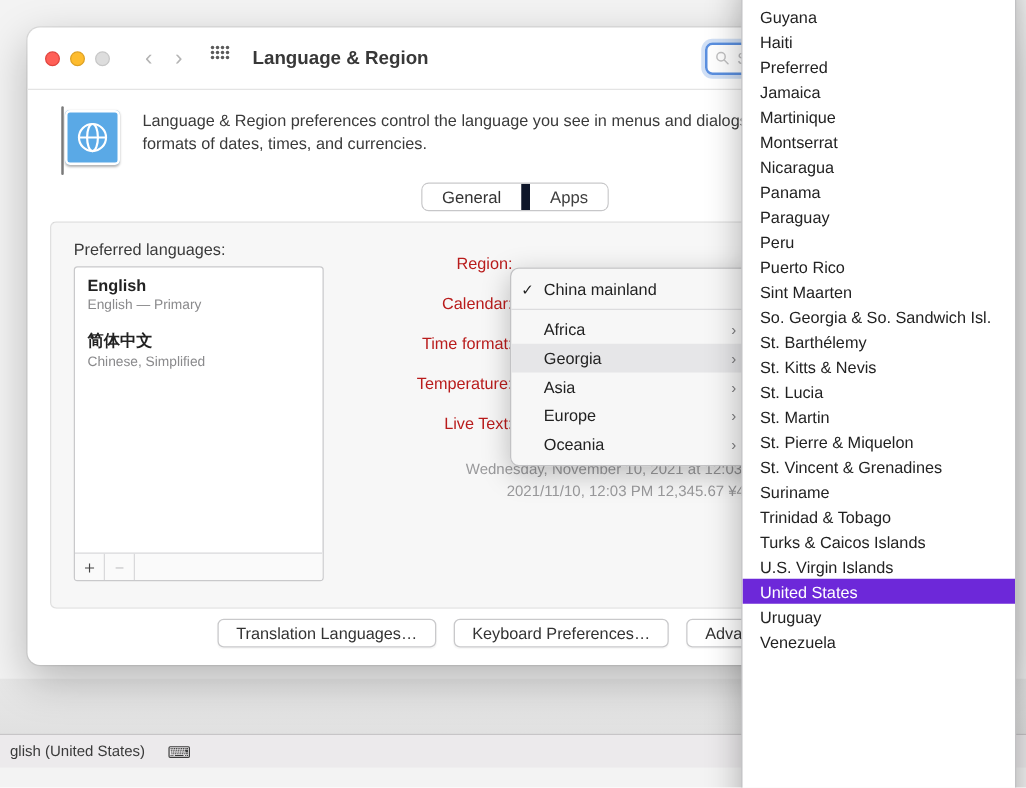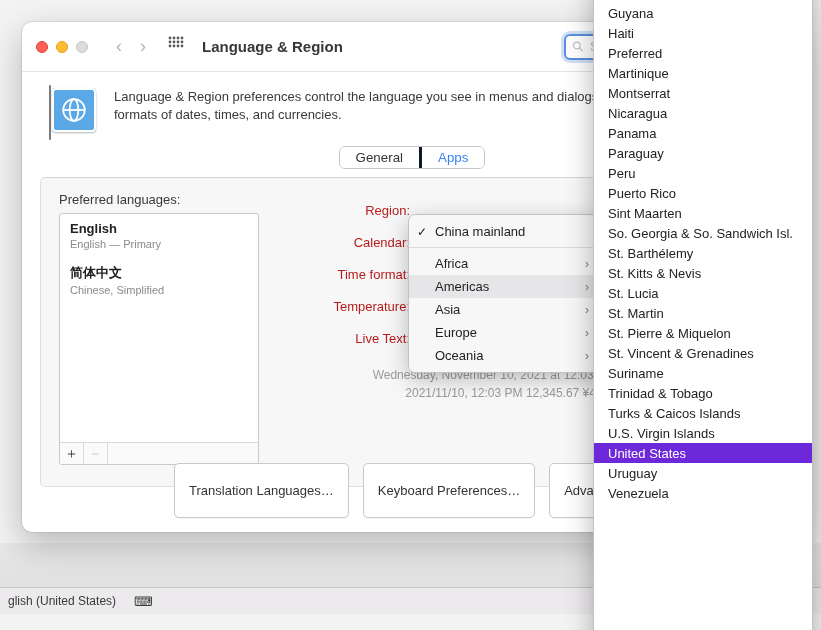--- a/index.html
+++ b/index.html
@@ -40,21 +40,21 @@
     display:flex; align-items:center; justify-content:center;}
   .flag-emoji::before { content:""; position:absolute; left:-3px; top:-3px; bottom:-8px; width:2px;
     background:#7a7a7a; border-radius:2px;}
   .flag-emoji svg { width:26px; height:26px; }
   .desc { font-size:13px; color:#3a3a3a; line-height:1.4; max-width:530px;}
 
   .tabs { display:flex; justify-content:center; margin-top:4px;}
   .seg { display:flex; border:1px solid #c7c7c9; border-radius:6px; overflow:hidden; font-size:13px;}
   .seg button { border:0; background:#fff; padding:3px 16px; cursor:default; color:#333;}
   .seg button.active { background:#fff; box-shadow: 0 1px 2px rgba(0,0,0,.08);}
-  .seg button + button { border-left:3px solid #0f172a; color:#3b82f6;}
+  .seg button + button { border-left:7px solid #0f172a; color:#404040;}
 
   .content-pane {
     margin: 8px 18px 0; border:1px solid #e0e0e0; border-top:1px solid #d6d6d6;
     border-radius:5px; background:#f7f7f7; padding: 14px 18px 14px;
     position:relative; height: 310px;
   }
   .pref-label { font-size:13px; color:#3a3a3a; margin-bottom:6px;}
   .lang-list { width: 200px; height: 252px; background:#fff; border:1px solid #c9c9cb; border-radius:3px; overflow:hidden; position:relative;}
   .lang-item { padding:7px 10px; border-bottom: none;}
   .lang-item .name { font-size:13px; color:#222;font-weight:bold;}
@@ -84,21 +84,21 @@
     position:absolute; left:593px; top:-22px; width:220px; bottom:-32px;
     background:#fff; border:1px solid #c1c1c3; border-radius:7px;
     box-shadow: 0 8px 28px rgba(0,0,0,0.3);
     padding:4px 0; font-size:13px; overflow:hidden;
     z-index:50;
   }
   .submenu .sm-item { padding:2.5px 14px; color:#222; white-space:nowrap;}
   .submenu .sm-item.sel { background:#6d28d9; color:#fff;}
 
   .footer-btns { position:absolute; left:0; right:0; bottom:14px; display:flex; gap:14px; justify-content:center;}
-  .mac-btn { background:#fff; border:1px solid #c9c9cb; border-radius:5px; padding:19px 14px;
+  .mac-btn { background:#fff; border:1px solid #c9c9cb; border-radius:5px; padding:3px 14px;
     font-size:13px; color:#333; box-shadow:0 1px 1px rgba(0,0,0,.04);}
 
   .bottom-bar {
     position:absolute; left:0; right:0; bottom:16px; height:27px;
     background:#eceaec; border-top:1px solid #c7c5c7;
     display:flex; align-items:center; font-size:12px; color:#3a3a3a; padding:0 8px;
   }
   .bottom-bar .kb-icon { margin-left:18px; font-size:13px; color:#3a3a3a;}
   .gap-strip { position:absolute; left:0; right:0; bottom:27px; height:60px;
     background: linear-gradient(#e8e8e8,#dedede); }
@@ -219,21 +219,21 @@
     <span>China mainland</span>
       <span></span>
   </div>
   <div class="cm-sep"></div>
   <div id="continent-list">
       <div class="cm-item">
         <span>Africa</span>
         <span class="chev">›</span>
       </div>
       <div class="cm-item hover">
-        <span>Americas</span>
+        <span>Georgia</span>
         <span class="chev">›</span>
       </div>
       <div class="cm-item">
         <span>Asia</span>
         <span class="chev">›</span>
       </div>
       <div class="cm-item">
         <span>Europe</span>
         <span class="chev">›</span>
       </div>
@@ -242,20 +242,21 @@
         <span class="chev">›</span>
       </div>
     </div>
 </div>
 
 <div class="submenu" id="submenu">
     <div class="sm-item">Guatemala</div>
     <div class="sm-item">Guyana</div>
     <div class="sm-item">Haiti</div>
     <div class="sm-item">Preferred</div>
+    <div class="sm-item">Jamaica</div>
     <div class="sm-item">Martinique</div>
     <div class="sm-item">Montserrat</div>
     <div class="sm-item">Nicaragua</div>
     <div class="sm-item">Panama</div>
     <div class="sm-item">Paraguay</div>
     <div class="sm-item">Peru</div>
     <div class="sm-item">Puerto Rico</div>
     <div class="sm-item">Sint Maarten</div>
     <div class="sm-item">So. Georgia &amp; So. Sandwich Isl.</div>
     <div class="sm-item">St. Barthélemy</div>

